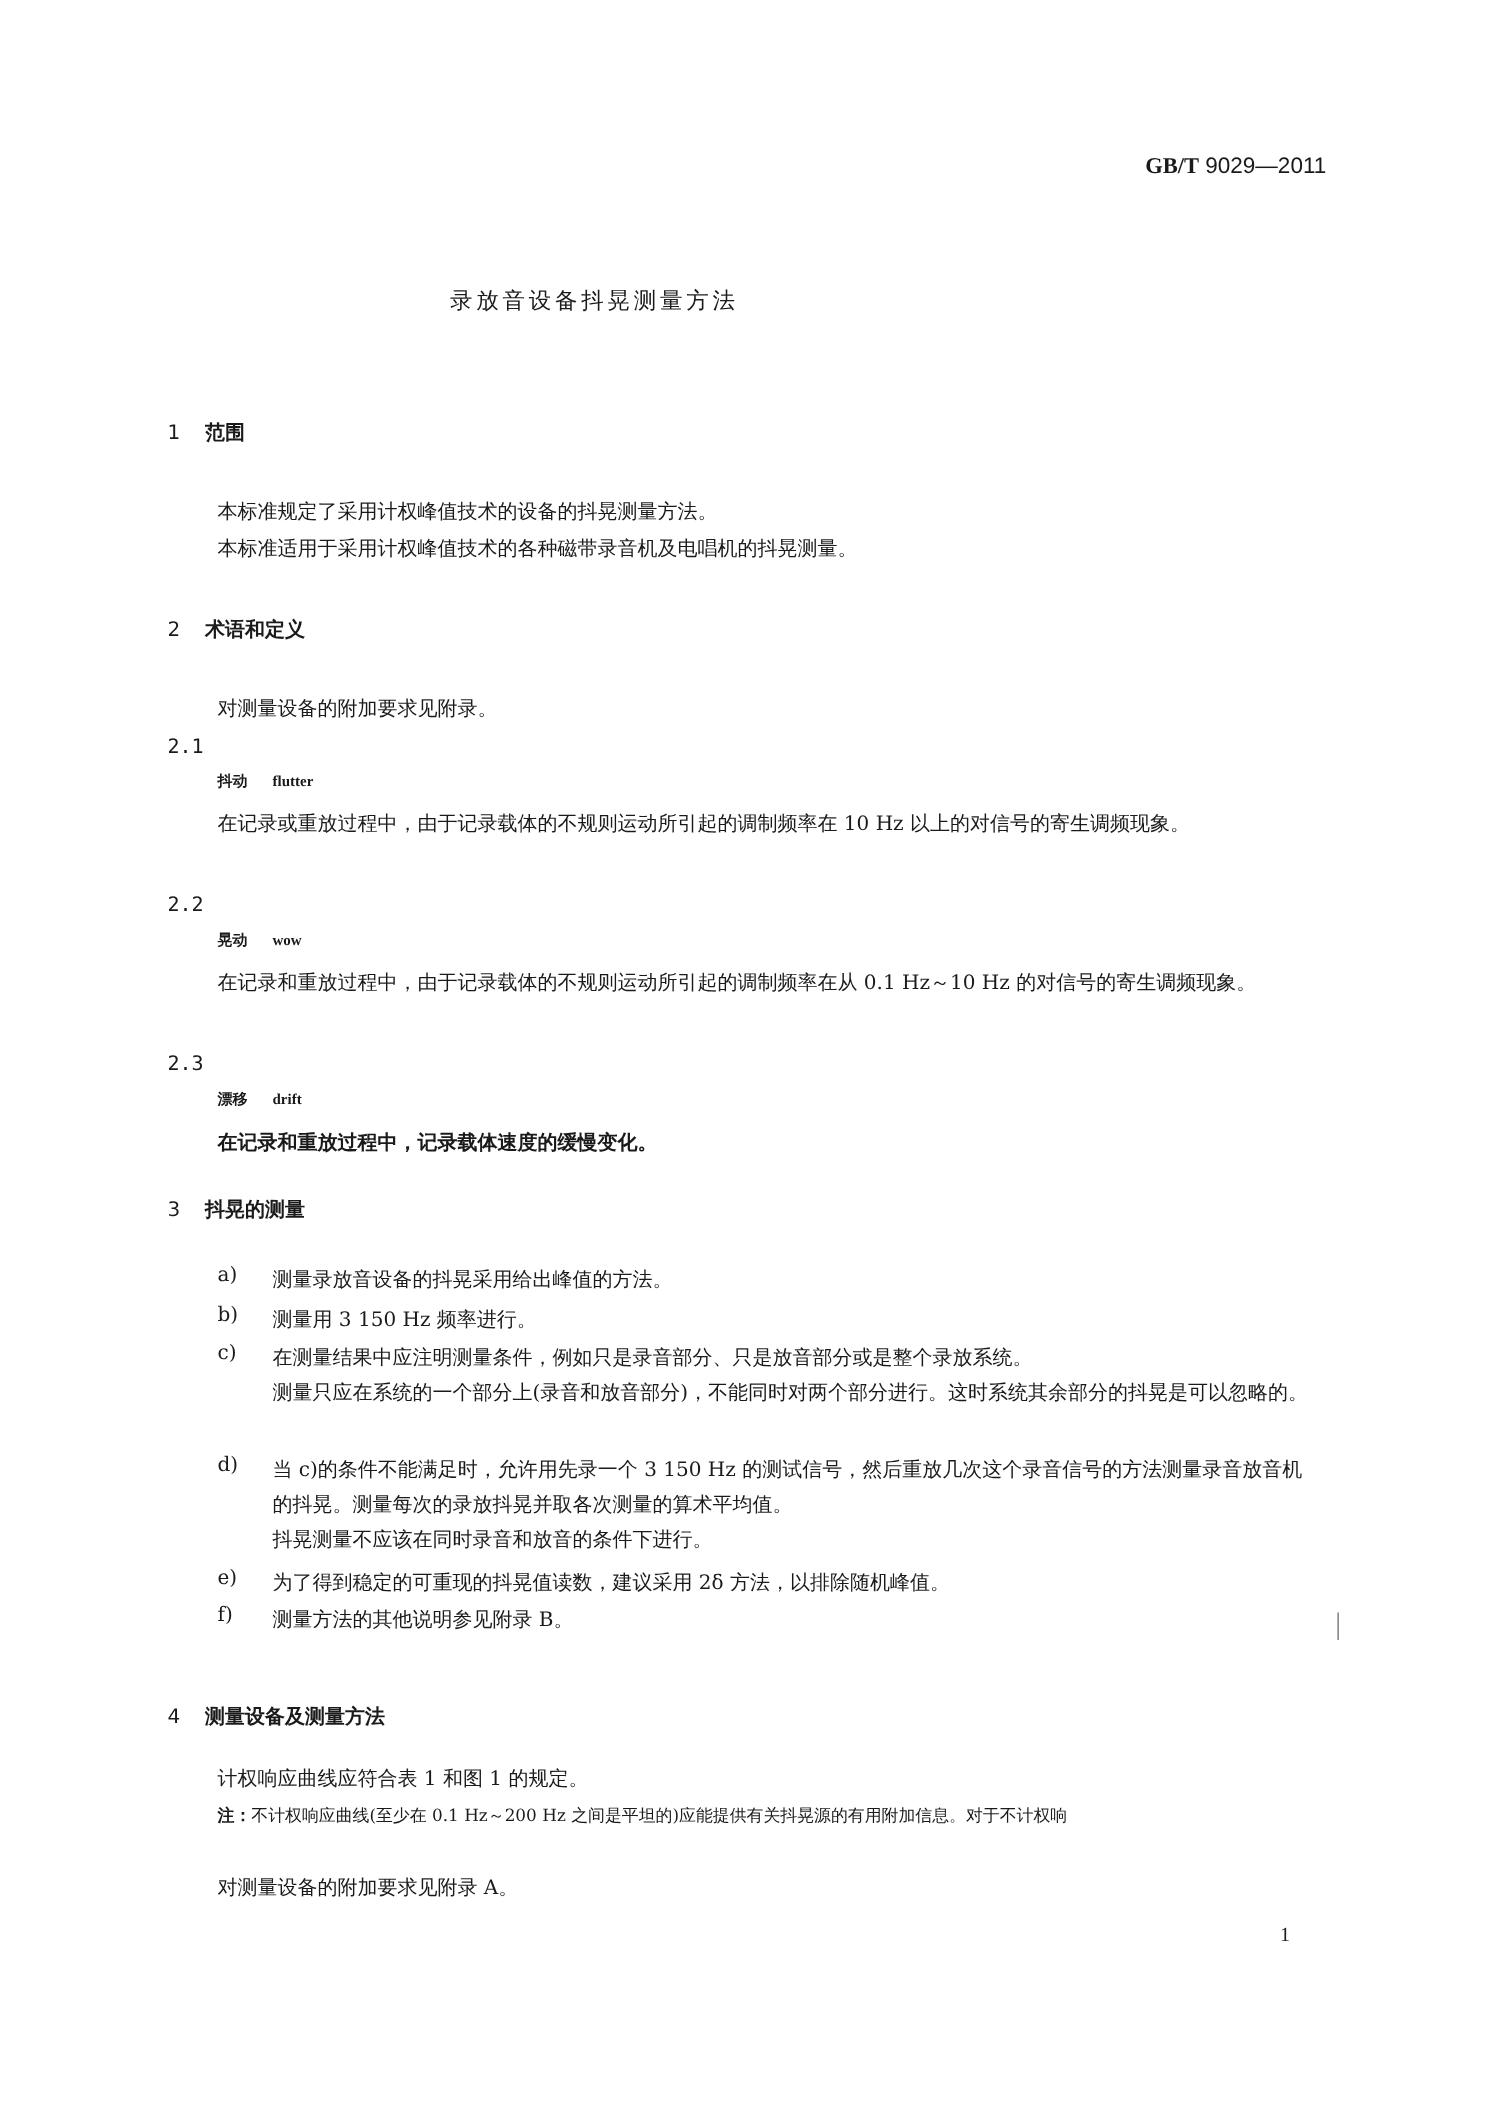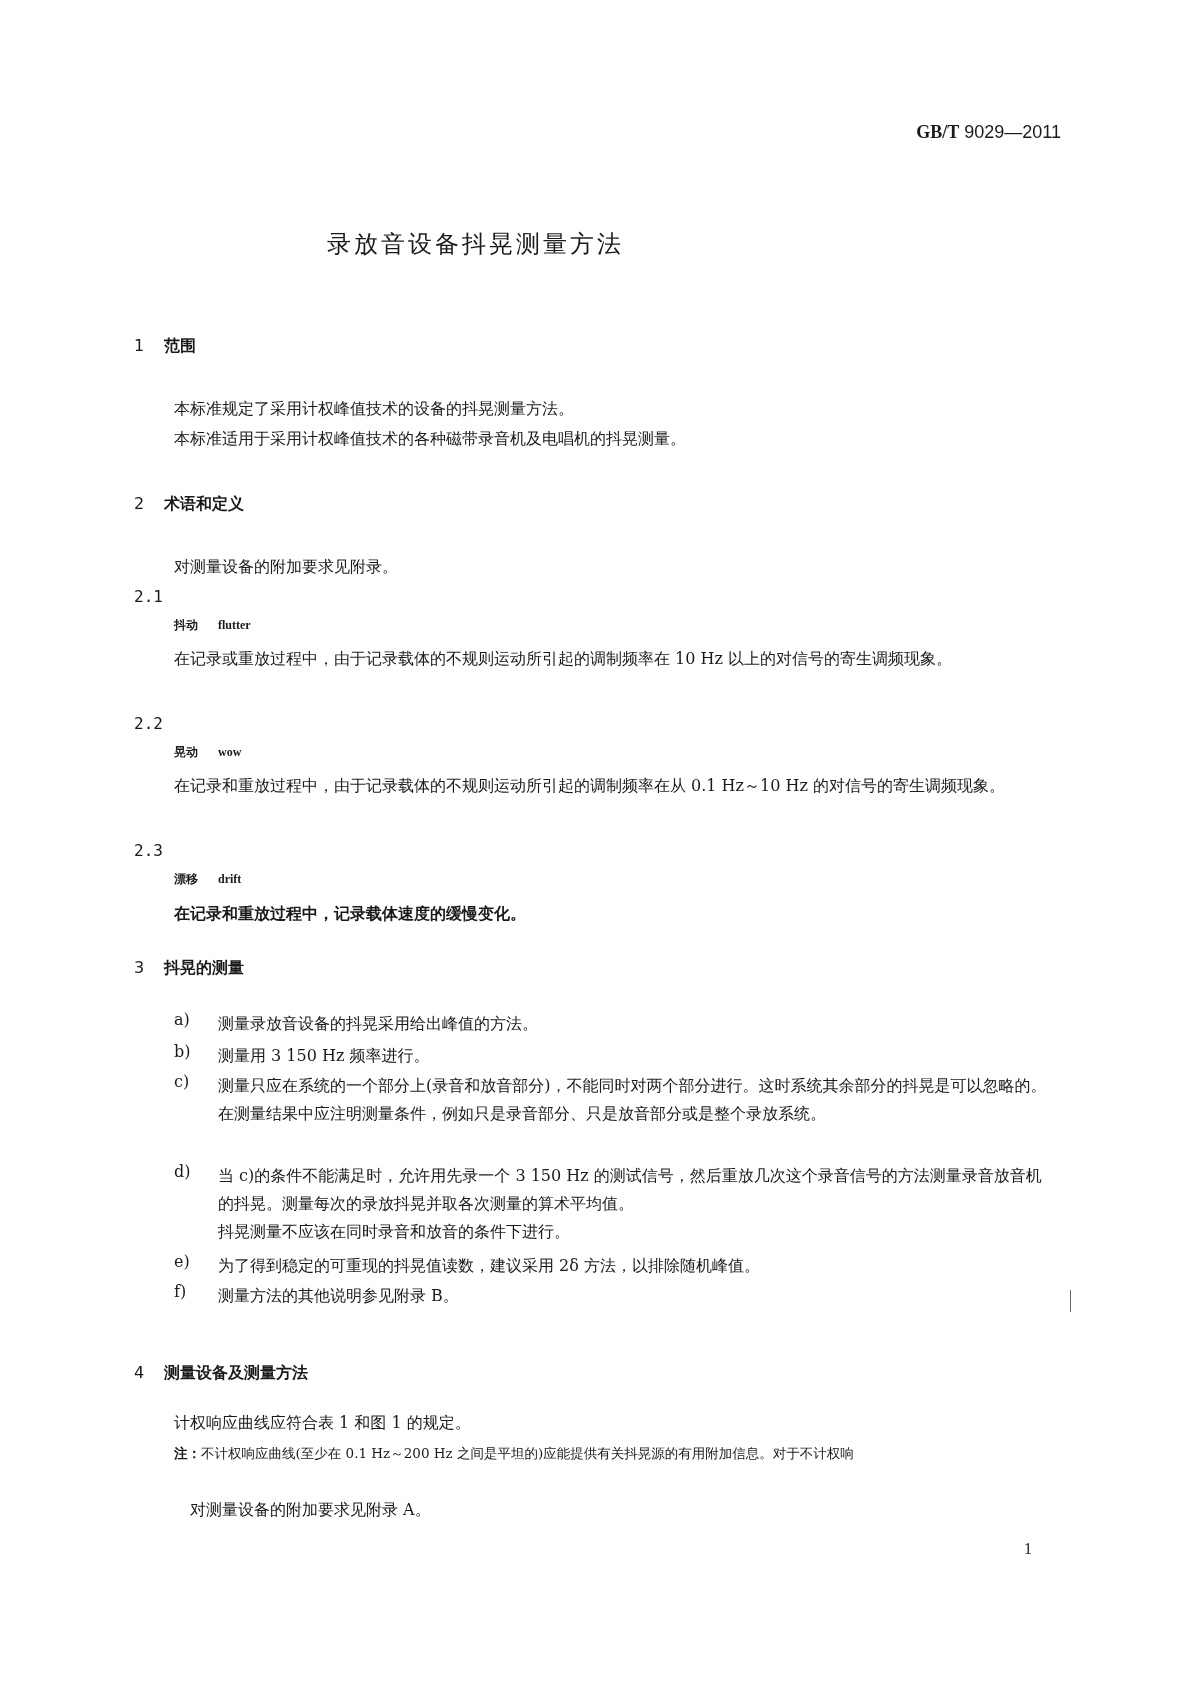--- a/index.html
+++ b/index.html
@@ -9,21 +9,21 @@
       color: #1a1a1a;
     }
     .abs { position: absolute; white-space: nowrap; }
     .std-code {
       right: 130px; top: 122px; font-size: 18px;
       font-family: "Liberation Sans", "DejaVu Sans", sans-serif;
     }
     .std-code b { font-family: "Liberation Serif", serif; font-weight: bold; }
     .doc-title {
       left: 0; width: 951px; text-align: center; top: 228px;
-      font-size: 24px; font-family: "DejaVu Sans", sans-serif; letter-spacing: 3px;
+      font-size: 18px; font-family: "DejaVu Sans", sans-serif; letter-spacing: 3px;
     }
     .sec-head {
       left: 134px; font-size: 16px; font-weight: bold;
       font-family: "DejaVu Sans", sans-serif;
     }
     .sec-head .num { display: inline-block; width: 30px; font-weight: normal; }
     .para { font-size: 16px; left: 174px; }
     .para-full { font-size: 16px; left: 134px; width: 920px; white-space: normal; line-height: 28px; text-indent: 40px; }
     .clause-num { left: 134px; font-size: 16px; font-family: "DejaVu Sans Mono", monospace; }
     .term { left: 174px; font-size: 12px; font-weight: bold; font-family: "DejaVu Sans", sans-serif; }
@@ -83,22 +83,22 @@
 <div class="abs list-item" style="top:1010px;">
   <span class="marker">a)</span>
   <span class="body">测量录放音设备的抖晃采用给出峰值的方法。</span>
 </div>
 <div class="abs list-item" style="top:1042px;">
   <span class="marker">b)</span>
   <span class="body">测量用 3 150 Hz 频率进行。</span>
 </div>
 <div class="abs list-item" style="top:1072px;">
   <span class="marker">c)</span>
+  <span class="body">在测量结果中应注明测量条件，例如只是录音部分、只是放音部分或是整个录放系统。</span>
   <span class="body">测量只应在系统的一个部分上(录音和放音部分)，不能同时对两个部分进行。这时系统其余部分的抖晃是可以忽略的。</span>
-  <span class="body">在测量结果中应注明测量条件，例如只是录音部分、只是放音部分或是整个录放系统。</span>
 </div>
 <div class="abs list-item" style="top:1162px;">
   <span class="marker">d)</span>
   <span class="body">当 c)的条件不能满足时，允许用先录一个 3 150 Hz 的测试信号，然后重放几次这个录音信号的方法测量录音放音机的抖晃。测量每次的录放抖晃并取各次测量的算术平均值。</span>
   <span class="body">抖晃测量不应该在同时录音和放音的条件下进行。</span>
 </div>
 <div class="abs list-item" style="top:1252px;">
   <span class="marker">e)</span>
   <span class="body">为了得到稳定的可重现的抖晃值读数，建议采用 2δ 方法，以排除随机峰值。</span>
 </div>
@@ -108,15 +108,15 @@
 </div>
 <div class="abs change-bar"></div>
 
 <div class="abs sec-head" style="top:1347px;margin-top:16px;">
   <span class="num">4</span><span>测量设备及测量方法</span>
 </div>
 <div class="abs para" style="top:1413px;text-align:center;">计权响应曲线应符合表 1 和图 1 的规定。</div>
 <div class="abs note" style="top:1440px;">
   <b>注：</b><span>不计权响应曲线(至少在 0.1 Hz～200 Hz 之间是平坦的)应能提供有关抖晃源的有用附加信息。对于不计权响</span>
 </div>
-<div class="abs para" style="top:1500px;margin-left:16px;">对测量设备的附加要求见附录 A。</div>
+<div class="abs para" style="top:1500px;">对测量设备的附加要求见附录 A。</div>
 
 <div class="abs page-num">1</div>
 
 </body></html>

